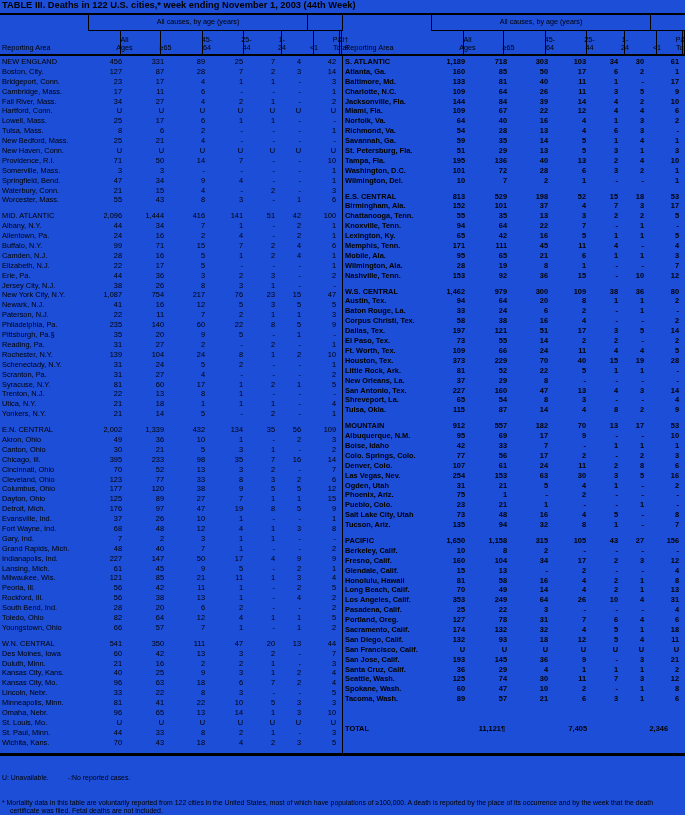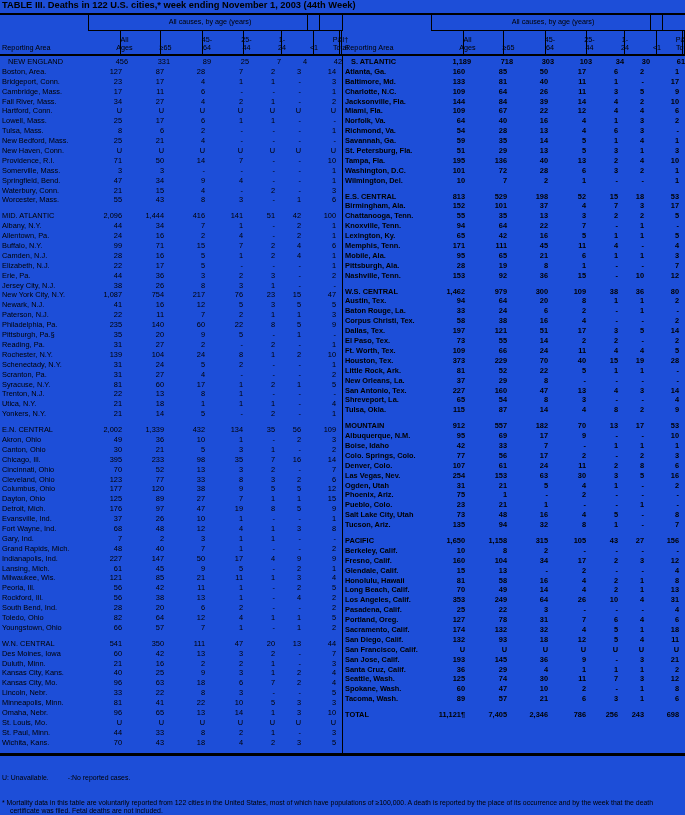--- a/index.html
+++ b/index.html
@@ -10,39 +10,39 @@
   .rule-top{top:13px;height:2px;}
   .rule-mid{top:54px;height:2px;}
   .rule-bottom{top:753px;height:2.5px;}
   .body-divider{position:absolute;left:342px;top:56px;width:1px;height:697px;background:#000;}
 
   .header-band{position:absolute;top:15px;left:0;width:685px;height:39px;}
   .header-half{position:absolute;top:0;width:342px;height:39px;}
   .hh-left{left:0;} .hh-right{left:343px;}
   .span-box{position:absolute;left:88px;top:0;width:218px;height:15px;
             border-left:1px solid #000;border-right:1px solid #000;border-bottom:1px solid #000;
-            font-size:7.2px;text-align:center;line-height:14px;padding-left:12px;}
+            font-size:7.2px;text-align:center;line-height:14px;}
   .pi-top-box{position:absolute;left:307px;top:0;width:34px;height:15px;
             border-left:1px solid #000;border-right:1px solid #000;border-bottom:1px solid #000;}
   .col-labels{position:absolute;left:0;top:16px;width:342px;height:23px;display:grid;
             grid-template-columns:88px 40px 42px 41px 38px 32px 26px 35px;}
   .hname{font-size:7.3px;display:flex;align-items:flex-end;padding:0 0 2px 2px;}
   .hcell{font-size:7.2px;border-left:1px solid #000;display:flex;align-items:flex-end;
          justify-content:center;text-align:center;padding-bottom:2px;line-height:8px;margin-left:32px;}
   .hcell.pi{border-right:1px solid #000;}
 
   .body-half{position:absolute;top:57px;width:342px;}
   .bh-left{left:0;} .bh-right{left:343px;font-weight:bold;}
   .row{display:grid;grid-template-columns:88px 40px 42px 41px 38px 32px 26px 35px;
        height:9.9px;line-height:9.9px;font-size:7.4px;}
   .row .name{padding-left:2px;white-space:nowrap;}
   .row .num{text-align:right;padding-right:6px;}
   .region-row{margin-top:6px;}
-  .region-row.first{margin-top:0;margin-left:6px;}
-  .total-row{margin-top:6px;}
+  .region-row.first{margin-top:0;}
+  .total-row{margin-top:20px;gap:40px;}
 
   .footnotes{position:absolute;top:757px;left:2px;width:680px;font-size:6.9px;line-height:8.4px;
              white-space:pre-wrap;}
   .fn{padding-left:8px;text-indent:-8px;}
   .fn-legend{padding-left:0;text-indent:0;}
 </style>
 </head>
 <body>
 
 <div class="page">
@@ -90,21 +90,21 @@
     <div class="name">NEW ENGLAND</div>
     <div class="num">456</div>
     <div class="num">331</div>
     <div class="num">89</div>
     <div class="num">25</div>
     <div class="num">7</div>
     <div class="num">4</div>
     <div class="num">42</div>
   </div>
       <div class="row">
-    <div class="name">Boston, Area.</div>
+    <div class="name">Boston, City.</div>
     <div class="num">127</div>
     <div class="num">87</div>
     <div class="num">28</div>
     <div class="num">7</div>
     <div class="num">2</div>
     <div class="num">3</div>
     <div class="num">14</div>
   </div>
       <div class="row">
     <div class="name">Bridgeport, Conn.</div>
@@ -962,21 +962,21 @@
     <div class="name">Mobile, Ala.</div>
     <div class="num">95</div>
     <div class="num">65</div>
     <div class="num">21</div>
     <div class="num">6</div>
     <div class="num">1</div>
     <div class="num">1</div>
     <div class="num">3</div>
   </div>
       <div class="row">
-    <div class="name">Pittsburgh, Ala.</div>
+    <div class="name">Wilmington, Ala.</div>
     <div class="num">28</div>
     <div class="num">19</div>
     <div class="num">8</div>
     <div class="num">1</div>
     <div class="num">-</div>
     <div class="num">-</div>
     <div class="num">7</div>
   </div>
       <div class="row">
     <div class="name">Nashville, Tenn.</div>

